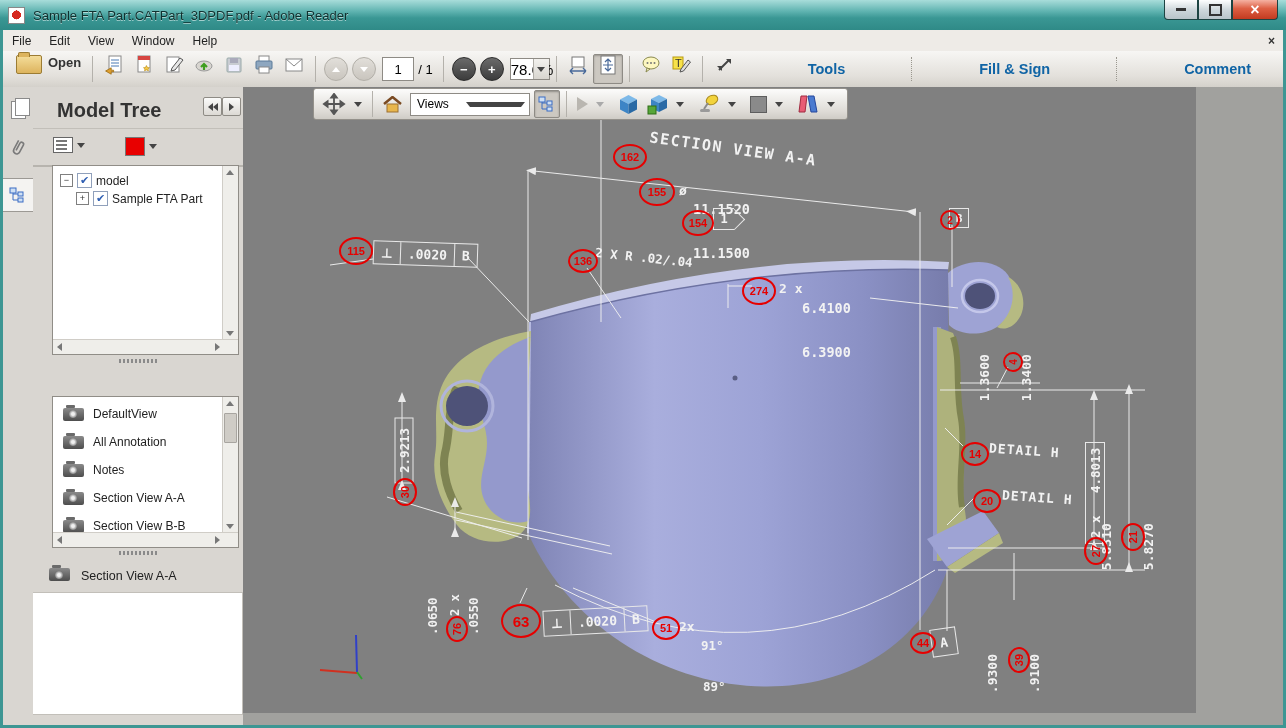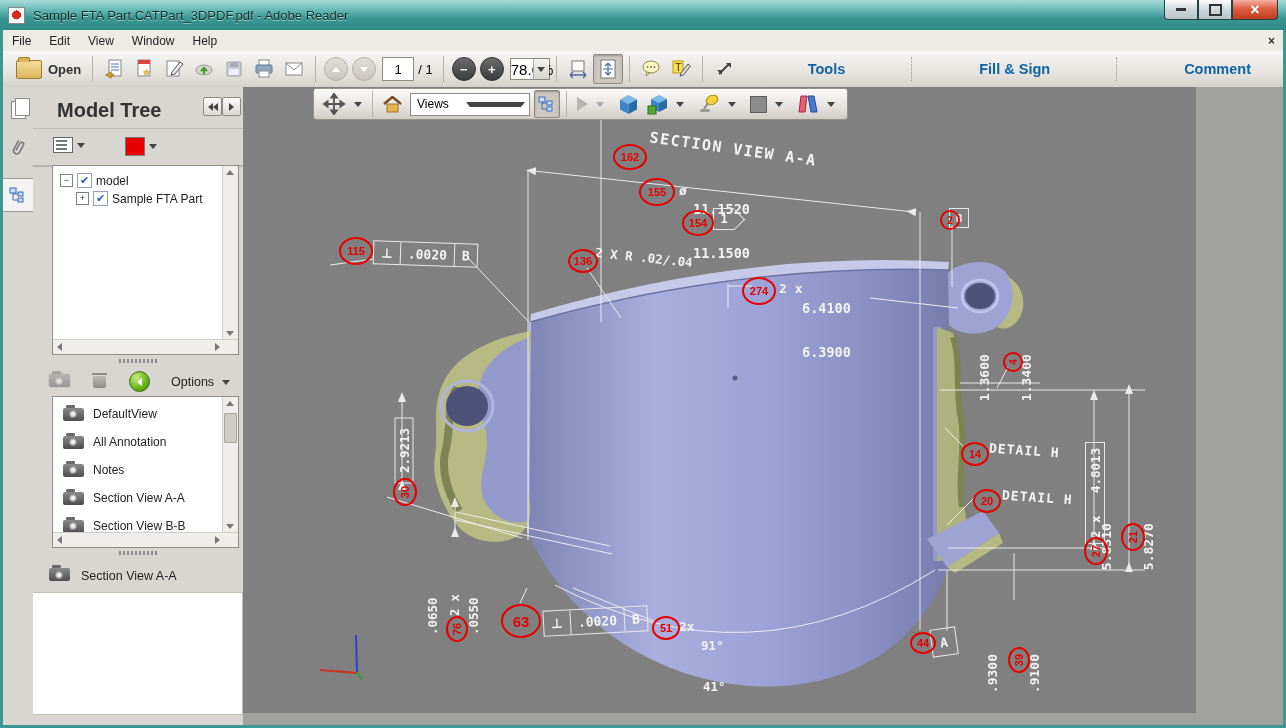--- a/index.html
+++ b/index.html
@@ -25,21 +25,21 @@
   
   #menubar{position:absolute;left:3px;top:30px;width:1280px;height:21px;background:#eeebe7;
     border-bottom:1px solid #c9c6c0;display:flex;align-items:center;font-size:12px;color:#222;}
   .mitem{padding:2px 9px;cursor:default;}
   #menuclose{position:absolute;right:8px;font-size:12px;color:#333;font-weight:bold;}
   
   #toolbar{position:absolute;left:3px;top:51px;width:1280px;height:36px;
     background:linear-gradient(180deg,#f7f6f4,#e3e0db 70%,#d4d1cb);border-bottom:1px solid #9c9994;
     display:flex;align-items:center;font-size:13px;}
   .tsep{width:1px;height:26px;background:#b4b1ab;margin:0 6px;}
-  .tbtn{height:28px;display:flex;align-items:center;justify-content:center;padding:0 4px;border:1px solid transparent;border-radius:2px;}
+  .tbtn{height:28px;display:flex;align-items:flex-start;justify-content:center;padding:0 4px;border:1px solid transparent;border-radius:2px;}
   .tbtn.pressed{background:#ccc8c1;border-color:#8e8b85;box-shadow:inset 0 1px 2px rgba(0,0,0,.25);}
   .folder{width:24px;height:17px;background:linear-gradient(#f4dd9a,#ddb45e);border:1px solid #9c7c33;border-radius:2px;position:relative;}
   .folder::before{content:'';position:absolute;top:-4px;left:1px;width:10px;height:4px;background:#ddb45e;border:1px solid #9c7c33;border-bottom:none;border-radius:2px 2px 0 0;}
   #openlbl{font-weight:bold;color:#333;margin-left:6px;}
   .circbtn{width:22px;height:22px;border-radius:50%;display:flex;align-items:center;justify-content:center;color:#fff;font-weight:bold;font-size:13px;margin:0 2px;}
   .circbtn.dis{background:linear-gradient(#e2dfda,#c9c5be);border:1px solid #b2afa8;color:#fdfdfd;}
   .circbtn.dark{background:linear-gradient(#6b6b6b,#3c3c3c);border:1px solid #2c2c2c;}
   #pagebox{width:26px;height:20px;border:1px solid #8e8b85;background:#fff;text-align:center;font-size:13px;font-family:"Liberation Sans",sans-serif;margin:0 4px;}
   #zoombox{height:20px;border:1px solid #8e8b85;background:#fff;display:flex;align-items:center;margin-left:4px;}
   #zoomval{width:22px;text-align:center;font-size:15px;}
@@ -324,29 +324,20 @@
       </div>
       <div class="hscroll">
         <span class="tri-l" style="position:absolute;left:4px;top:3px;border-right-color:#777"></span>
         <span class="tri-r" style="position:absolute;right:18px;top:3px;border-left-color:#777"></span>
       </div>
     </div>
     <div style="position:absolute;left:0;top:266px;width:210px;height:15px">
         <span class="splitgrip" style="top:6px"></span>
       </div>
 
-    <div style="position:absolute;left:0;top:281px;width:210px;height:28px">
-      <span class="cam" style="position:absolute;left:16px;top:6px;opacity:.45;outline:1px dashed #aaa"></span>
-      <span class="trash" style="position:absolute;left:60px;top:5px"></span>
-      <span class="greenbtn" style="position:absolute;left:96px;top:3px">
-          <span class="tri-l"></span>
-        </span>
-      <span style="position:absolute;left:138px;top:7px;font-size:12.5px">Options</span>
-      <span class="caret" style="position:absolute;left:185px;top:12px"></span>
-    </div>
 
     <div class="whitebox" style="left:19px;top:309px;width:185px;height:150px">
       <div class="viewrow" style="top:3px">
           <span class="cam"></span>
           <span>DefaultView</span>
         </div>
       <div class="viewrow" style="top:31px">
           <span class="cam"></span>
           <span>All Annotation</span>
         </div>
@@ -603,21 +594,21 @@
       <div class="fcf" style="left:300px;top:521px;height:24px;transform:rotate(-3deg)">
         <span style="font-family:'DejaVu Sans',sans-serif">⊥</span>
         <span>.0020</span>
         <span>B</span>
       </div>
 
       <div class="bdg" style="left:409px;top:529px;width:24px;height:20px">51</div>
       <div class="atext" style="left:436px;top:532px;font-size:13px">2x</div>
       <div class="atext stk" style="left:458px;top:525px;font-size:12.5px">
         <div>91°</div>
-        <div style="padding-left:2px">41°</div>
+        <div style="padding-left:2px">89°</div>
       </div>
 
       <div class="bdg" style="left:667px;top:545px;width:22px;height:18px">44</div>
       <div class="atext abox" style="left:688px;top:541px;width:24px;height:26px;font-size:13px;transform:rotate(-8deg)">A</div>
 
       <div class="bdg" style="left:763px;top:562px;width:22px;height:18px;transform:rotate(-90deg)">39</div>
       <div class="atext stk" style="left:744px;top:523px;width:54px;font-size:13px;transform:rotate(-90deg)">
         <div>.9300</div>
         <div>.9100</div>
       </div>

